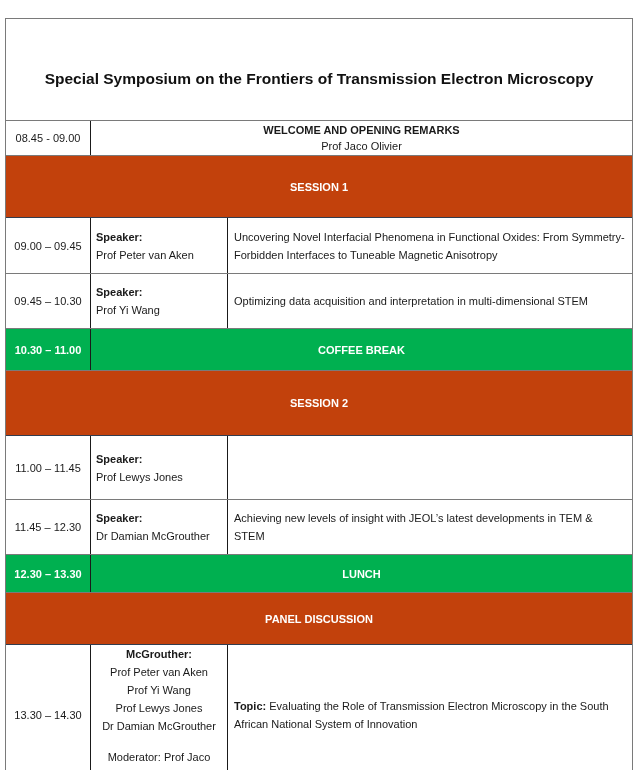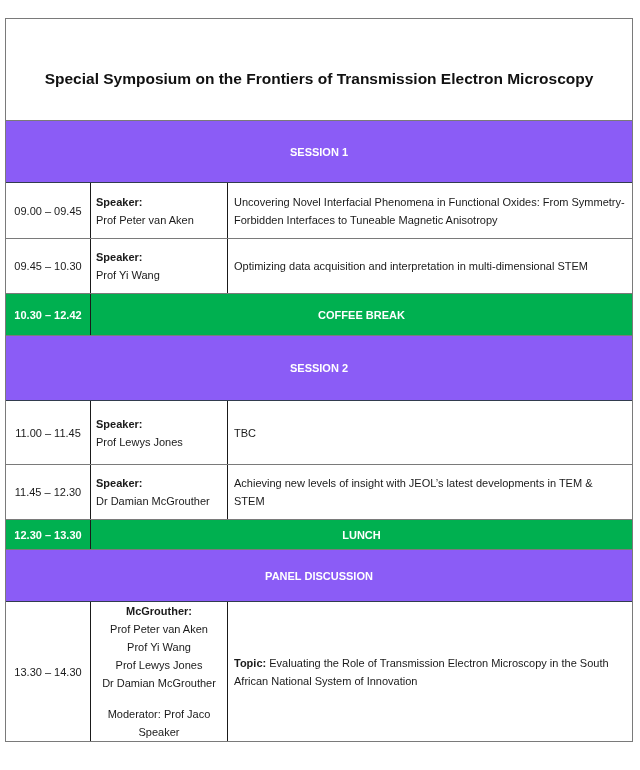--- a/index.html
+++ b/index.html
@@ -11,35 +11,42 @@
   .row:last-child { border-bottom: none; }
   .cell { box-sizing: border-box; display: flex; align-items: center; font-size: 11px; line-height: 18px; }
   .c-time { width: 85px; justify-content: center; border-right: 1px solid #1a1a1a; }
   .c-spk { width: 137px; border-right: 1px solid #1a1a1a; padding-left: 5px; flex-direction: column; align-items: flex-start; justify-content: center; }
   .c-topic { flex: 1; padding: 18px 6px; }
   .title-row { height: 102px; justify-content: center; align-items: center; }
   .title { font-size: 15.5px; font-weight: bold; color: #111; margin-top: 18px; }
   .welcome-row { height: 35px; }
   .welcome-main { flex: 1; flex-direction: column; justify-content: center; align-items: center; line-height: 16px; }
   .bold { font-weight: bold; }
-  .dark { background: #8b5cf6; color: #ffffff; justify-content: center; align-items: center; font-weight: bold; font-size: 11px; border-bottom: 1px solid #323c4e; }
+  .dark { background: #c2410c; color: #ffffff; justify-content: center; align-items: center; font-weight: bold; font-size: 11px; border-bottom: 1px solid #323c4e; }
   .green { background: #00b050; color: #ffffff; font-weight: bold; }
   .green .c-time { border-right: 1px solid #1a1a1a; }
   .green .span { flex: 1; justify-content: center; }
   .panel-spk { align-items: center; text-align: center; padding-left: 0; }
 </style>
 </head>
 <body>
 
 <div class="sched">
 
   <div class="row title-row">
     <div class="title">Special Symposium on the Frontiers of Transmission Electron Microscopy</div>
   </div>
 
+  <div class="row welcome-row">
+    <div class="cell c-time">08.45 - 09.00</div>
+    <div class="cell welcome-main">
+      <span class="bold">WELCOME AND OPENING REMARKS</span>
+      <span>Prof Jaco Olivier</span>
+    </div>
+  </div>
 
   <div class="row cell dark" style="height:62px">SESSION 1</div>
 
   <div class="row" style="height:56px">
     <div class="cell c-time">09.00 – 09.45</div>
     <div class="cell c-spk">
       <span class="bold">Speaker:</span>
       <span>Prof Peter van Aken</span>
     </div>
     <div class="cell c-topic">Uncovering Novel Interfacial Phenomena in Functional Oxides: From Symmetry-Forbidden Interfaces to Tuneable Magnetic Anisotropy</div>
@@ -48,45 +55,44 @@
   <div class="row" style="height:55px">
     <div class="cell c-time">09.45 – 10.30</div>
     <div class="cell c-spk">
       <span class="bold">Speaker:</span>
       <span>Prof Yi Wang</span>
     </div>
     <div class="cell c-topic">Optimizing data acquisition and interpretation in multi-dimensional STEM</div>
   </div>
 
   <div class="row green" style="height:42px">
-    <div class="cell c-time">10.30 – 12.42</div>
+    <div class="cell c-time">10.30 – 11.00</div>
     <div class="cell span">COFFEE BREAK</div>
   </div>
 
   <div class="row cell dark" style="height:65px">SESSION 2</div>
 
   <div class="row" style="height:64px">
     <div class="cell c-time">11.00 – 11.45</div>
     <div class="cell c-spk">
       <span class="bold">Speaker:</span>
       <span>Prof Lewys Jones</span>
     </div>
-    <div class="cell c-topic">TBC</div>
   </div>
 
   <div class="row" style="height:55px">
     <div class="cell c-time">11.45 – 12.30</div>
     <div class="cell c-spk">
       <span class="bold">Speaker:</span>
       <span>Dr Damian McGrouther</span>
     </div>
     <div class="cell c-topic" style="justify-content:center">Achieving new levels of insight with JEOL’s latest developments in TEM &amp; STEM</div>
   </div>
 
-  <div class="row green" style="height:30px">
+  <div class="row green" style="height:38px">
     <div class="cell c-time">12.30 – 13.30</div>
     <div class="cell span">LUNCH</div>
   </div>
 
   <div class="row cell dark" style="height:52px">PANEL DISCUSSION</div>
 
   <div class="row" style="height:139px">
     <div class="cell c-time">13.30 – 14.30</div>
     <div class="cell c-spk panel-spk">
       <span class="bold">McGrouther:</span>

